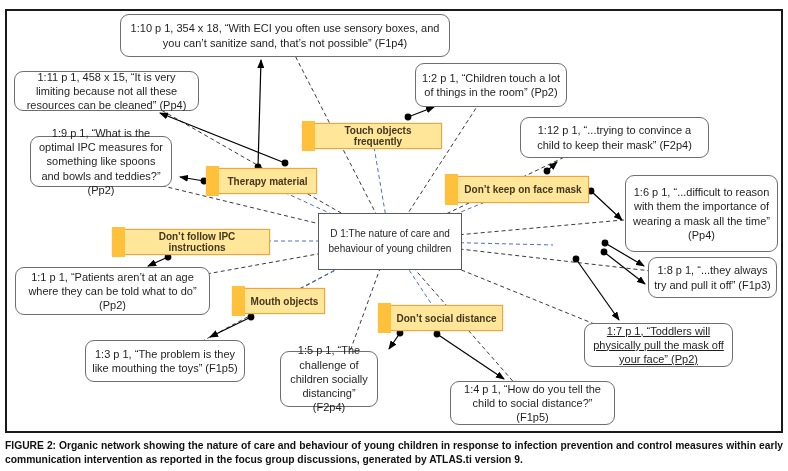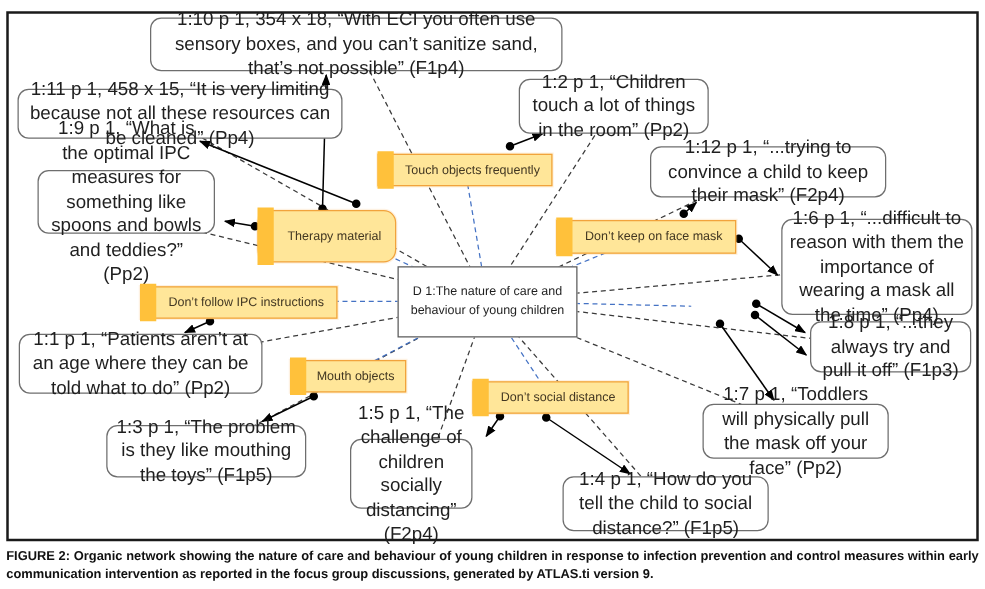--- a/index.html
+++ b/index.html
@@ -1,22 +1,22 @@
 <!DOCTYPE html>
 <html><head>
 <meta charset="utf-8">
 <style>
   html,body{margin:0;padding:0;background:#fff;}
   body{font-family:"Liberation Sans",sans-serif;-webkit-font-smoothing:antialiased;}
   .stage{position:relative;width:788px;height:471px;background:#fff;overflow:hidden;}
   .frame{position:absolute;left:5px;top:9px;width:778px;height:424px;border:2px solid #1a1a1a;box-sizing:border-box;background:#fff;}
   svg.links{position:absolute;left:0;top:0;width:788px;height:433px;}
   .node{position:absolute;box-sizing:border-box;display:flex;align-items:center;justify-content:center;text-align:center;}
-  .quote{background:#fff;border:1.4px solid #6e6e6e;border-radius:9px;font-size:15px;line-height:1.3;color:#1f1f1f;padding:2px 5px;}
-  .code{background:#ffe699;border:1.4px solid #f1a33c;font-size:10px;color:#423722;padding:2px 4px 2px 16px;box-shadow:0 0 0 1px rgba(241,163,60,.15);}
+  .quote{background:#fff;border:1.4px solid #6e6e6e;border-radius:9px;font-size:11px;line-height:1.3;color:#1f1f1f;padding:2px 5px;}
+  .code{background:#ffe699;border:1.4px solid #f1a33c;font-size:10px;color:#423722;padding:2px 4px 2px 16px;box-shadow:0 0 0 1px rgba(241,163,60,.15);font-weight:bold;}
   .code .stripe{position:absolute;left:-1px;top:-3px;bottom:-3px;width:13px;background:#ffc13b;}
   .central{background:#fff;border:1.6px solid #5a5a5a;font-size:10px;line-height:1.45;color:#1f1f1f;padding:12px 8px;}
   .caption{position:absolute;left:5px;top:439px;width:778px;font-size:10.3px;line-height:1.4;color:#111;font-weight:bold;text-align:justify;}
   .caption .cap-label{font-weight:bold;}
 </style>
 </head>
 <body>
 
 <div class="stage">
   <div class="frame"></div>
@@ -77,37 +77,37 @@
       <line x1="605" y1="243" x2="644" y2="266" marker-end="url(#arr)"></line>
         <circle cx="605" cy="243" r="2.8"></circle>
       <line x1="604" y1="252" x2="645" y2="284" marker-end="url(#arr)"></line>
         <circle cx="604" cy="252" r="2.8"></circle>
       <line x1="576" y1="259" x2="619" y2="320" marker-end="url(#arr)"></line>
         <circle cx="576" cy="259" r="2.8"></circle>
     </g>
   </svg>
 
   <div class="node quote" style="left:120px;top:14px;width:330px;height:43px;">1:10 p 1, 354 x 18, “With ECI you often use sensory boxes, and you can’t sanitize sand, that’s not possible” (F1p4)</div>
-  <div class="node quote" style="left:14px;top:71px;width:260px;height:40px;">1:11 p 1, 458 x 15, “It is very limiting because not all these resources can be cleaned” (Pp4)</div>
+  <div class="node quote" style="left:14px;top:71px;width:185px;height:40px;">1:11 p 1, 458 x 15, “It is very limiting because not all these resources can be cleaned” (Pp4)</div>
   <div class="node quote" style="left:30px;top:136px;width:142px;height:51px;">1:9 p 1, “What is the optimal IPC  measures for something like spoons and bowls and teddies?” (Pp2)</div>
   <div class="node quote" style="left:15px;top:267px;width:195px;height:48px;">1:1 p 1, “Patients aren’t at an age where they can be told what to do” (Pp2)</div>
   <div class="node quote" style="left:85px;top:340px;width:160px;height:42px;text-align:center;">1:3 p 1, “The problem is they  like mouthing  the toys” (F1p5)</div>
   <div class="node quote" style="left:280px;top:351px;width:98px;height:56px;">1:5 p 1, “The challenge of  children socially distancing” (F2p4)</div>
   <div class="node quote" style="left:450px;top:381px;width:165px;height:44px;">1:4 p 1, “How do you tell the child to  social distance?” (F1p5)</div>
-  <div class="node quote" style="left:562px;top:323px;width:149px;height:44px;">1:7 p 1, “Toddlers will physically pull the mask off your face” (Pp2)</div>
+  <div class="node quote" style="left:584px;top:323px;width:149px;height:44px;text-decoration:underline;">1:7 p 1, “Toddlers will physically pull the mask off your face” (Pp2)</div>
   <div class="node quote" style="left:648px;top:257px;width:129px;height:41px;">1:8 p 1, “...they always try and pull it off” (F1p3)</div>
   <div class="node quote" style="left:625px;top:175px;width:153px;height:77px;">1:6 p 1, “...difficult to reason with them the importance of wearing a mask all the time” (Pp4)</div>
   <div class="node quote" style="left:520px;top:117px;width:189px;height:41px;">1:12 p 1, “...trying to convince a child to keep their mask” (F2p4)</div>
   <div class="node quote" style="left:415px;top:63px;width:152px;height:44px;">1:2 p 1, “Children touch a lot of things in the room” (Pp2)</div>
 
   <div class="node code" style="left:302px;top:123px;width:140px;height:26px;">
     <i class="stripe"></i>
       <span>Touch objects frequently</span>
   </div>
-  <div class="node code" style="left:206px;top:168px;width:111px;height:42px;border-radius:10px;">
+  <div class="node code" style="left:206px;top:168px;width:111px;height:26px;">
     <i class="stripe"></i>
       <span>Therapy material</span>
   </div>
   <div class="node code" style="left:112px;top:229px;width:158px;height:26px;">
     <i class="stripe"></i>
       <span>Don’t follow IPC instructions</span>
   </div>
   <div class="node code" style="left:232px;top:288px;width:93px;height:26px;">
     <i class="stripe"></i>
       <span>Mouth objects</span>

